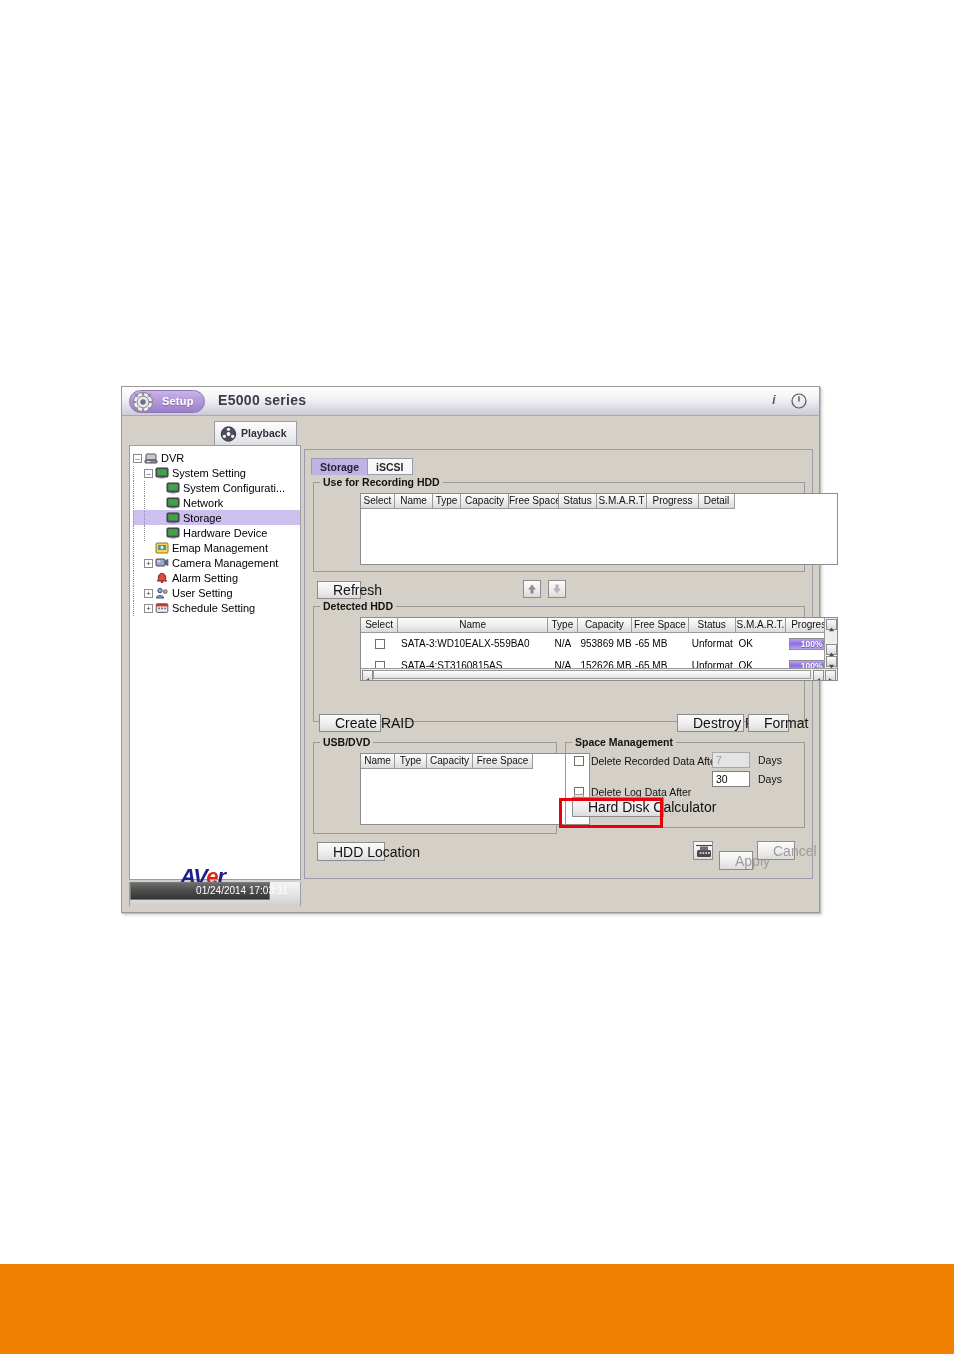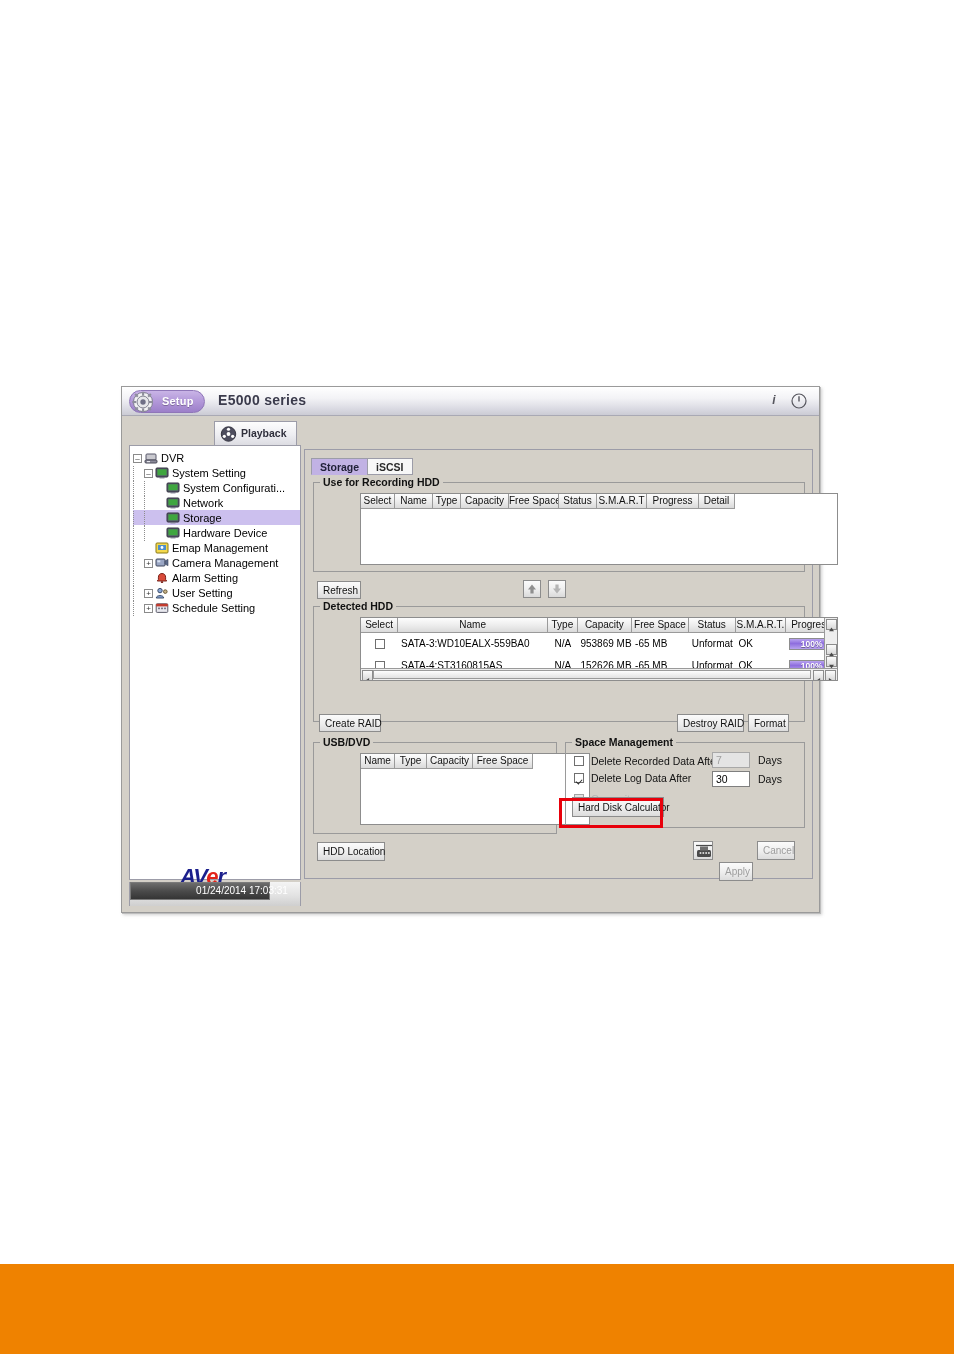--- a/index.html
+++ b/index.html
@@ -186,21 +186,21 @@
     background:linear-gradient(to bottom,#b9a3ef 0%,#8e6ede 45%,#b7a2ee 100%);
     font-size:8.5px;line-height:10px;text-align:center;color:#ffffff;
     font-weight:bold;text-shadow:0 1px 0 rgba(0,0,0,.35);
   }
 
   
   .btn{
     position:absolute;height:18px;line-height:17px;
     background:linear-gradient(to bottom,#fbfbfb 0%,#eeeeee 55%,#dcdcdc 100%);
     border:1px solid #8c8c8c;box-sizing:border-box;
-    font-size:10px;color:#111;text-align:right;padding:0 5px;white-space:nowrap;
+    font-size:14px;color:#111;text-align:right;padding:0 15px;white-space:nowrap;
   }
   .btn.dis{color:#9d9d9d;}
 
   .sqbtn{
     position:absolute;width:18px;height:18px;
     background:linear-gradient(to bottom,#fbfbfb 0%,#ededed 55%,#dadada 100%);
     border:1px solid #8c8c8c;box-sizing:border-box;
   }
 
   .scrollv{
@@ -501,21 +501,21 @@
     <div class="group" style="left:260px;top:292px;width:240px;height:86px;">
       <span class="gl">Space Management</span>
 
       <div class="cbrow" style="left:8px;top:11px;">
         <span class="chk"></span>
         <span class="cl">Delete Recorded Data After</span>
       </div>
       <div class="inp dis" style="left:146px;top:9px;width:38px;">7</div>
       <span class="cbrow" style="left:192px;top:11px;">Days</span>
 
-      <div class="cbrow" style="left:8px;top:28px;">
+      <div class="cbrow" style="left:8px;top:42px;">
         <span class="chk on"></span>
         <span class="cl">Delete Log Data After</span>
       </div>
       <div class="inp" style="left:146px;top:28px;width:38px;">30</div>
       <span class="cbrow" style="left:192px;top:30px;">Days</span>
 
       <div class="cbrow faded" style="left:8px;top:49px;">
         <span class="chk dis on"></span>
         <span class="cl">Overwrite</span>
       </div>
@@ -529,19 +529,19 @@
       <svg viewBox="0 0 20 19" width="20" height="19">
         <rect x="3" y="8" width="14" height="7" rx="1.5" fill="#4a4a4a"></rect>
         <rect x="6" y="4.5" width="8" height="4" fill="#6e6e6e"></rect>
         <circle cx="6.5" cy="11" r="1" fill="#dcdcdc"></circle>
         <circle cx="9.3" cy="11" r="1" fill="#dcdcdc"></circle>
         <circle cx="12.1" cy="11" r="1" fill="#dcdcdc"></circle>
         <circle cx="14.9" cy="11" r="1" fill="#dcdcdc"></circle>
         <line x1="2" y1="3.5" x2="18" y2="3.5" stroke="#4a4a4a" stroke-width="1.2"></line>
       </svg>
     </div>
-    <div class="btn dis" style="left:414px;top:412px;width:34px;height:19px;line-height:18px;">Apply</div>
+    <div class="btn dis" style="left:414px;top:401px;width:34px;height:19px;line-height:18px;">Apply</div>
     <div class="btn dis" style="left:452px;top:391px;width:38px;height:19px;line-height:18px;">Cancel</div>
 
   </div>
 </div>
 
 <div id="red-highlight"></div>
 
 </body></html>

